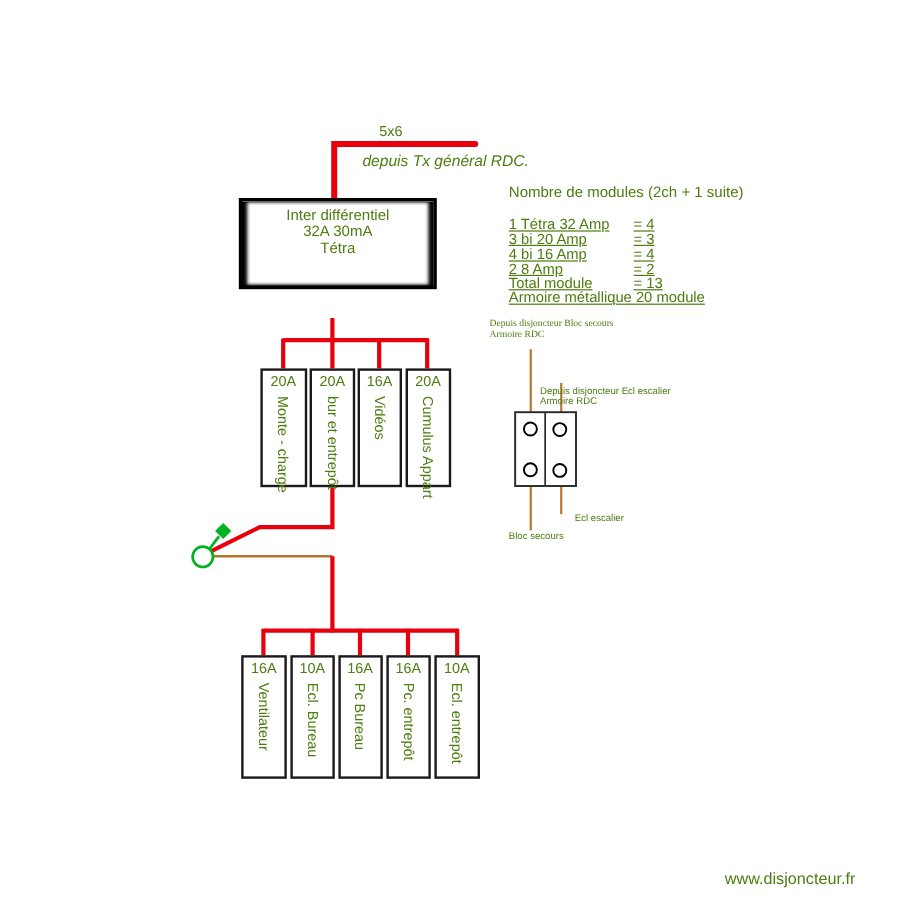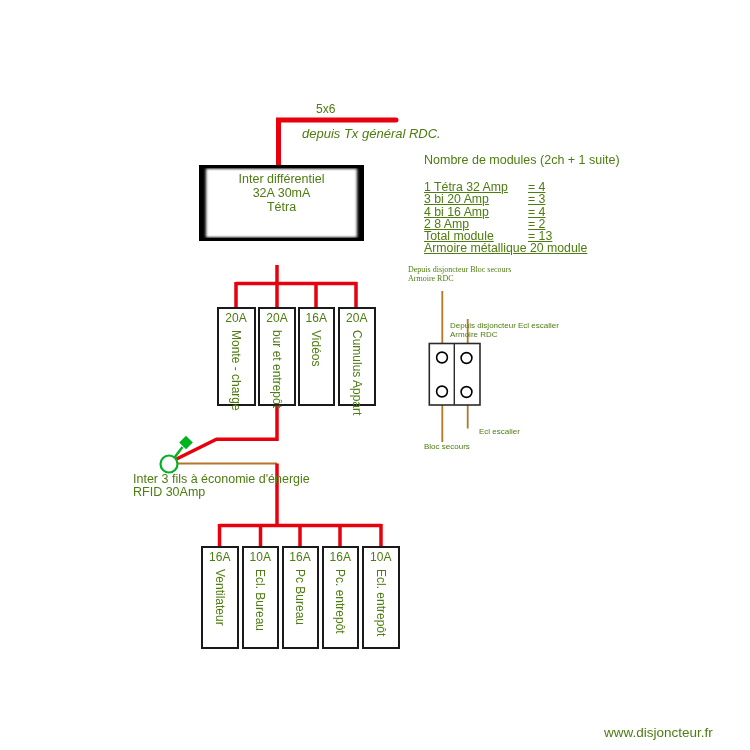--- a/index.html
+++ b/index.html
@@ -144,24 +144,20 @@
     <div>Depuis disjoncteur Bloc secours</div>
     <div>Armoire RDC</div>
   </div>
   <div class="txt small ann2">
     <div>Depuis disjoncteur Ecl escalier</div>
     <div>Armoire RDC</div>
   </div>
   <div class="txt small out-right">Ecl escalier</div>
   <div class="txt small out-left">Bloc secours</div>
 
-  <div class="txt switch-label">
-    <div>Inter 3 fils à économie d'énergie</div>
-    <div>RFID 30Amp</div>
-  </div>
 
   <div class="breaker row2" style="left:201px;width:37.5px;">
     <span class="amp">16A</span>
     <span class="vlabel">Ventilateur</span>
   </div>
   <div class="breaker row2" style="left:241.5px;width:37.5px;">
     <span class="amp">10A</span>
     <span class="vlabel">Ecl. Bureau</span>
   </div>
   <div class="breaker row2" style="left:281.5px;width:37px;">

